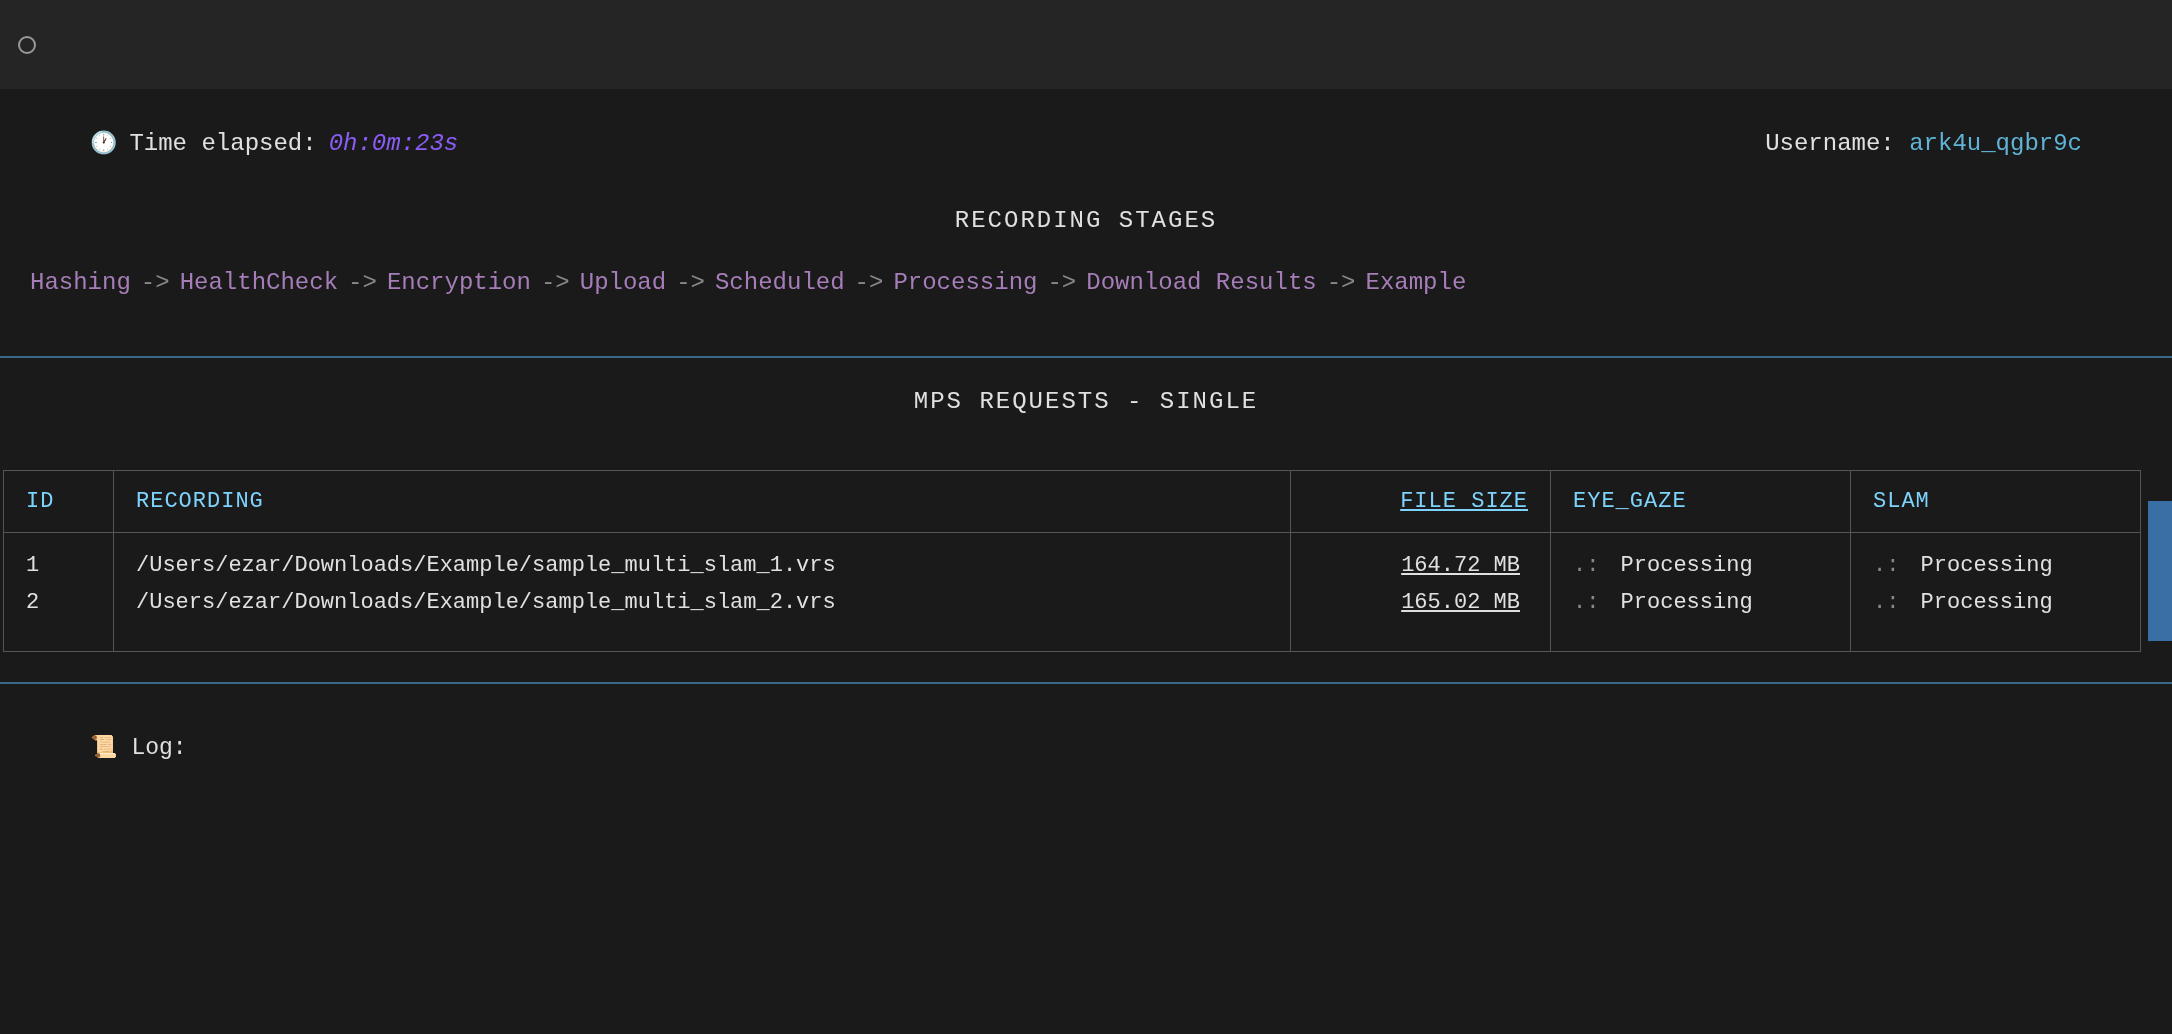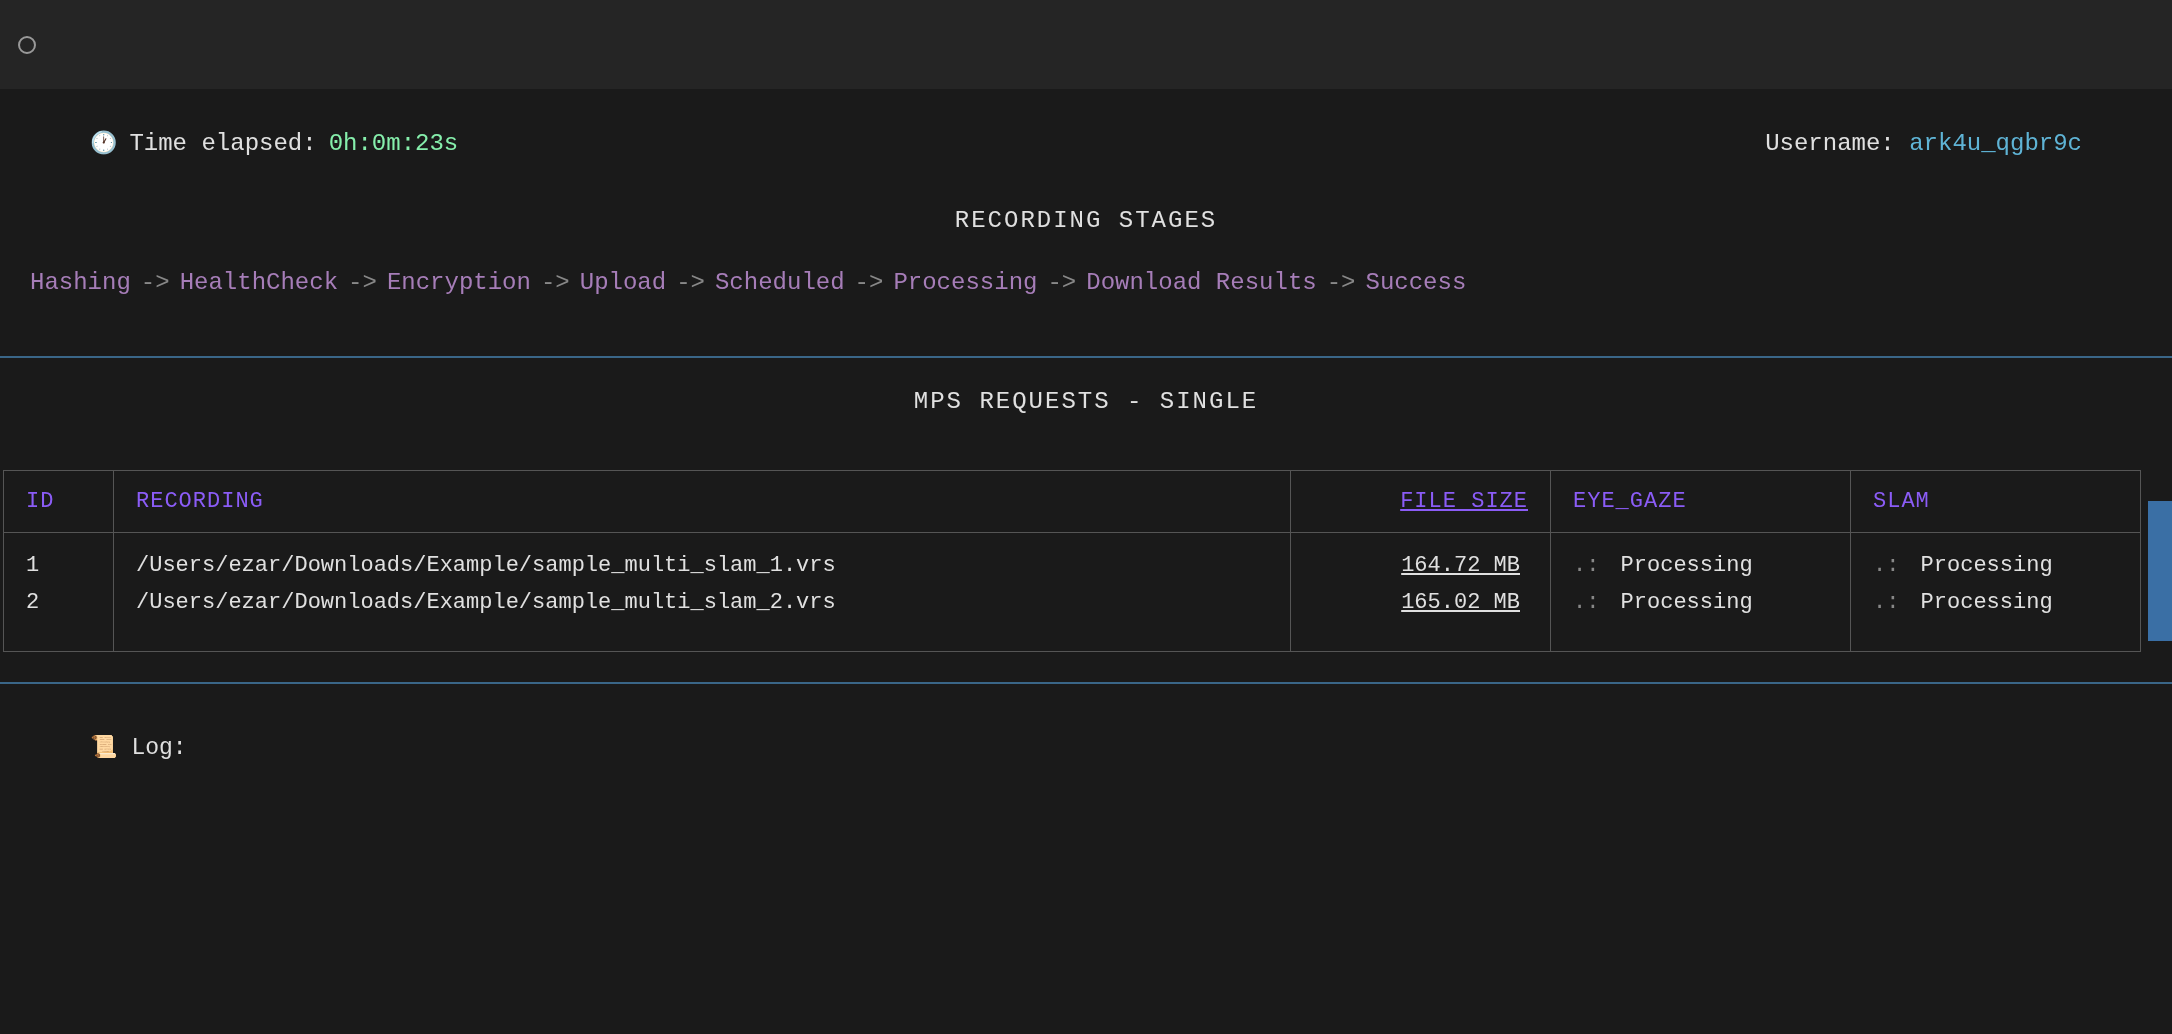--- a/index.html
+++ b/index.html
@@ -49,21 +49,22 @@
     }
     .time-elapsed {
       display: flex;
       align-items: center;
       gap: 12px;
     }
     .clock-icon {
       font-size: 22px;
     }
     .time-value {
-      color: #86efac;
+      color: #8b5cf6;
+      font-style: italic;
     }
     .username-value {
       color: #5fb4d6;
     }
     .section-header {
       text-align: center;
       font-size: 24px;
       letter-spacing: 2px;
       padding: 30px 0 25px 0;
       color: #e0e0e0;
@@ -93,21 +94,21 @@
       border-collapse: collapse;
       margin-top: 30px;
     }
     th {
       text-align: left;
       padding: 18px 22px;
       border: 1px solid #555;
       font-weight: normal;
       font-size: 22px;
       letter-spacing: 1px;
-      color: #8b5cf6;
+      color: #7dd3fc;
     }
     td {
       padding: 6px 22px;
       font-size: 22px;
       color: #e0e0e0;
     }
     .col-id {
       width: 110px;
     }
     .col-recording {
@@ -208,21 +209,21 @@
   <span>Encryption</span>
   <span class="stage-arrow">-&gt;</span>
   <span>Upload</span>
   <span class="stage-arrow">-&gt;</span>
   <span>Scheduled</span>
   <span class="stage-arrow">-&gt;</span>
   <span>Processing</span>
   <span class="stage-arrow">-&gt;</span>
   <span>Download Results</span>
   <span class="stage-arrow">-&gt;</span>
-  <span>Success</span>
+  <span>Example</span>
 </div>
 
 <div class="divider"></div>
 
 <div class="section-header">MPS REQUESTS - SINGLE</div>
 
 <div class="table-container">
   <div class="scrollbar-marker"></div>
   <table>
     <thead>

